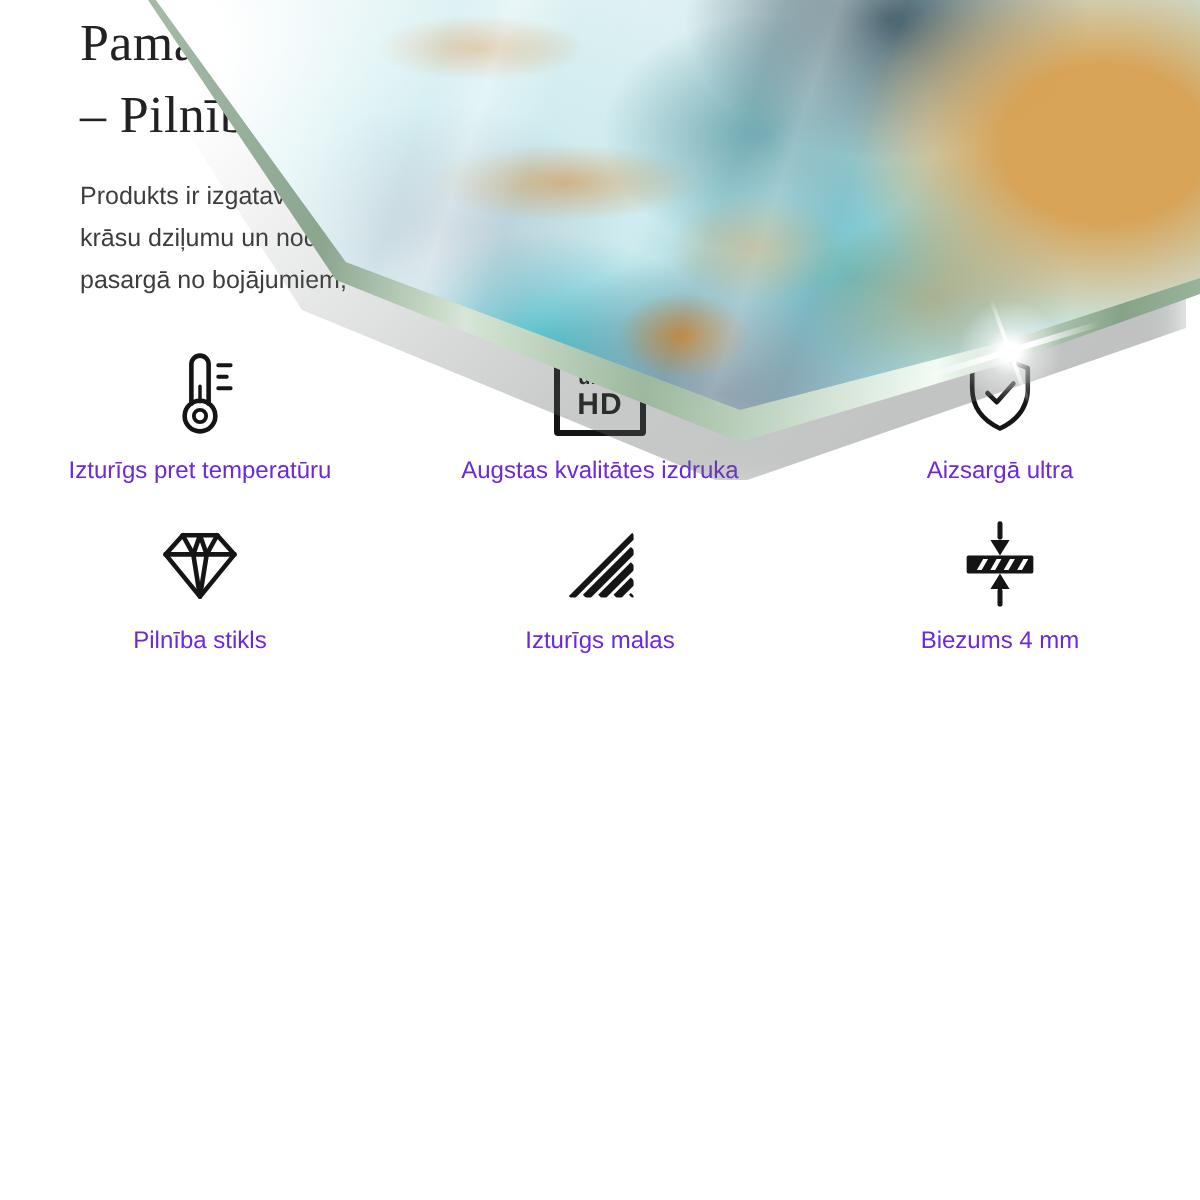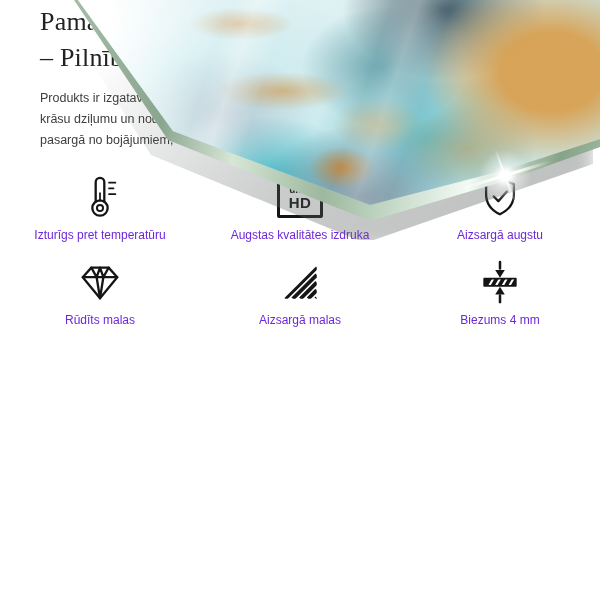--- a/index.html
+++ b/index.html
@@ -105,53 +105,53 @@
         <div class="flabel">Augstas kvalitātes izdruka</div>
       </div>
 
       <div class="feature">
         <div class="ic">
           <svg class="ficon" width="46" height="46" viewBox="0 0 48 48">
             <path d="M24 5 L38.5 10.5 V21 C38.5 31.5 32 38.2 24 42 C16 38.2 9.5 31.5 9.5 21 V10.5 Z"></path>
             <path d="M17.5 23.5 L22.3 28.3 L31 18.5"></path>
           </svg>
         </div>
-        <div class="flabel">Aizsargā augstu</div>
+        <div class="flabel">Aizsargā ultra</div>
       </div>
 
       <div class="feature">
         <div class="ic">
           <svg class="ficon" width="46" height="46" viewBox="0 0 48 48" stroke-width="2.2">
             <path d="M15 9 H33 L42 19 L24 41 L6 19 Z"></path>
             <path d="M6 19 H42"></path>
             <path d="M15 9 L20.5 19 L24 9 L27.5 19 L33 9"></path>
             <path d="M20.5 19 L24 41 M27.5 19 L24 41"></path>
           </svg>
         </div>
-        <div class="flabel">Rūdīts malas</div>
+        <div class="flabel">Pilnība stikls</div>
       </div>
 
       <div class="feature">
         <div class="ic">
           <svg class="ficon" width="46" height="46" viewBox="0 0 48 48">
             <defs>
               <clipPath id="triClip">
                   <polygon points="7,41.5 41.5,7 41.5,41.5"></polygon>
                 </clipPath>
             </defs>
             <g clip-path="url(#triClip)" stroke-width="4" stroke-linecap="butt">
               <path d="M8.5 41.5 L41.5 8.5"></path>
               <path d="M16.5 41.5 L41.5 16.5"></path>
               <path d="M24.5 41.5 L41.5 24.5"></path>
               <path d="M32.5 41.5 L41.5 32.5"></path>
               <path d="M40.5 41.5 L41.5 40.5"></path>
             </g>
           </svg>
         </div>
-        <div class="flabel">Aizsargā malas</div>
+        <div class="flabel">Izturīgs malas</div>
       </div>
 
       <div class="feature">
         <div class="ic">
           <svg class="ficon" width="46" height="46" viewBox="0 0 48 48">
             <defs>
               <clipPath id="barClip">
                   <rect x="7.5" y="20.5" width="33" height="7.5"></rect>
                 </clipPath>
             </defs>

